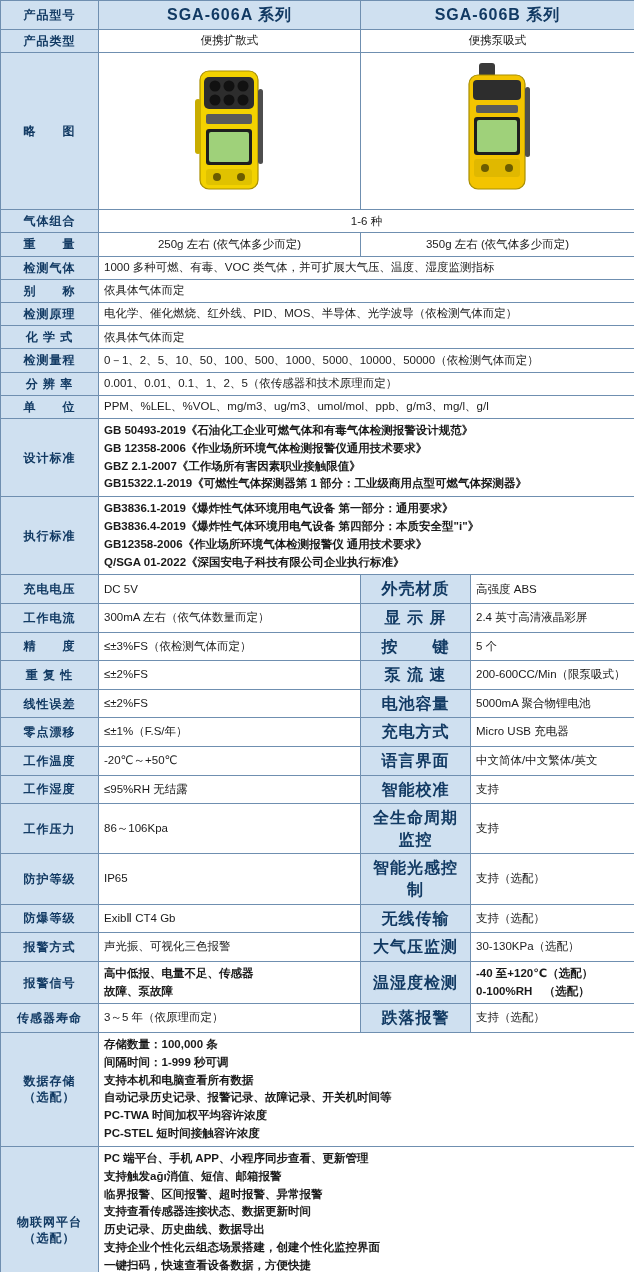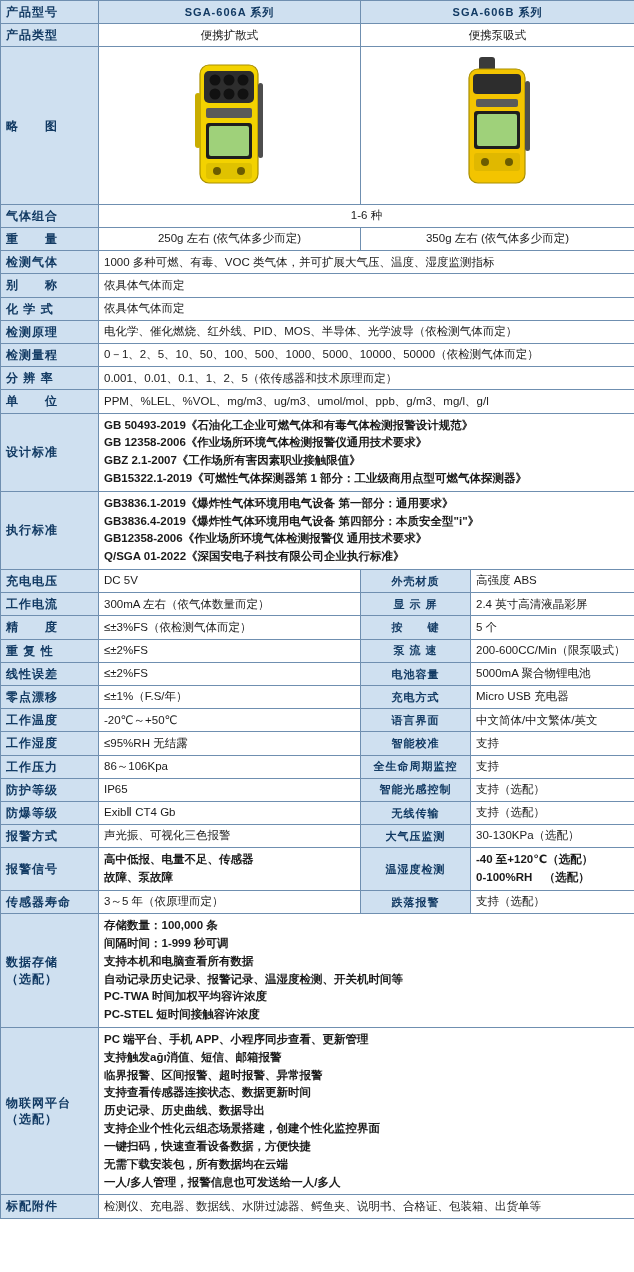--- a/index.html
+++ b/index.html
@@ -1,21 +1,21 @@
 <!DOCTYPE html>
 <html><head>
 <meta charset="utf-8">
 <style>
   html,body{margin:0;padding:0;background:#fff;}
   body{font-family:"Liberation Sans","DejaVu Sans",sans-serif;}
   #sheet{width:634px;height:1272px;position:relative;background:#fff;box-sizing:border-box;}
   table{border-collapse:collapse;width:634px;table-layout:fixed;}
   td{border:1px solid #6f8fb0;font-size:11.5px;color:#1a1a1a;padding:3px 5px;vertical-align:middle;line-height:1.35;}
-  td.lbl{background:#cfe0f0;font-weight:bold;color:#123a63;font-size:12px;letter-spacing:1px;width:98px;}
-  td.lbl2{background:#cfe0f0;text-align:center;font-weight:bold;color:#123a63;font-size:11px;letter-spacing:1px;}
+  td.lbl{background:#cfe0f0;text-align:center;font-weight:bold;color:#123a63;font-size:12px;letter-spacing:1px;width:98px;}
+  td.lbl2{background:#cfe0f0;text-align:center;font-weight:bold;color:#123a63;font-size:16px;letter-spacing:1px;}
   td.ctr{text-align:center;}
   .multi{line-height:1.55;font-weight:bold;}
   .imgcell{background:#fff;text-align:center;padding:6px 0;}
 </style>
 </head>
 <body>
 
 <div id="sheet">
 <table>
   <colgroup>
@@ -93,27 +93,27 @@
     <td class="lbl">检测气体</td>
     <td colspan="4">1000 多种可燃、有毒、VOC 类气体，并可扩展大气压、温度、湿度监测指标</td>
   </tr>
 
   <tr>
     <td class="lbl">别　　称</td>
     <td colspan="4">依具体气体而定</td>
   </tr>
 
   <tr>
+    <td class="lbl">检测原理</td>
+    <td colspan="4">电化学、催化燃烧、红外线、PID、MOS、半导体、光学波导（依检测气体而定）</td>
+  </tr>
+
+  <tr>
     <td class="lbl">化 学 式</td>
     <td colspan="4">依具体气体而定</td>
-  </tr>
-
-  <tr>
-    <td class="lbl">检测原理</td>
-    <td colspan="4">电化学、催化燃烧、红外线、PID、MOS、半导体、光学波导（依检测气体而定）</td>
   </tr>
 
   <tr>
     <td class="lbl">检测量程</td>
     <td colspan="4">0－1、2、5、10、50、100、500、1000、5000、10000、50000（依检测气体而定）</td>
   </tr>
 
   <tr>
     <td class="lbl">分 辨 率</td>
     <td colspan="4">0.001、0.01、0.1、1、2、5（依传感器和技术原理而定）</td>
@@ -240,21 +240,21 @@
 
   <tr>
     <td class="lbl">
       <div>数据存储</div>
       <div>（选配）</div>
     </td>
     <td colspan="4" class="multi">
       <div>存储数量：100,000 条</div>
       <div>间隔时间：1-999 秒可调</div>
       <div>支持本机和电脑查看所有数据</div>
-      <div>自动记录历史记录、报警记录、温湿度检测、开关机时间等</div>
+      <div>自动记录历史记录、报警记录、故障记录、开关机时间等</div>
       <div>PC-TWA 时间加权平均容许浓度</div>
       <div>PC-STEL 短时间接触容许浓度</div>
     </td>
   </tr>
 
   <tr>
     <td class="lbl">
       <div>物联网平台</div>
       <div>（选配）</div>
     </td>

